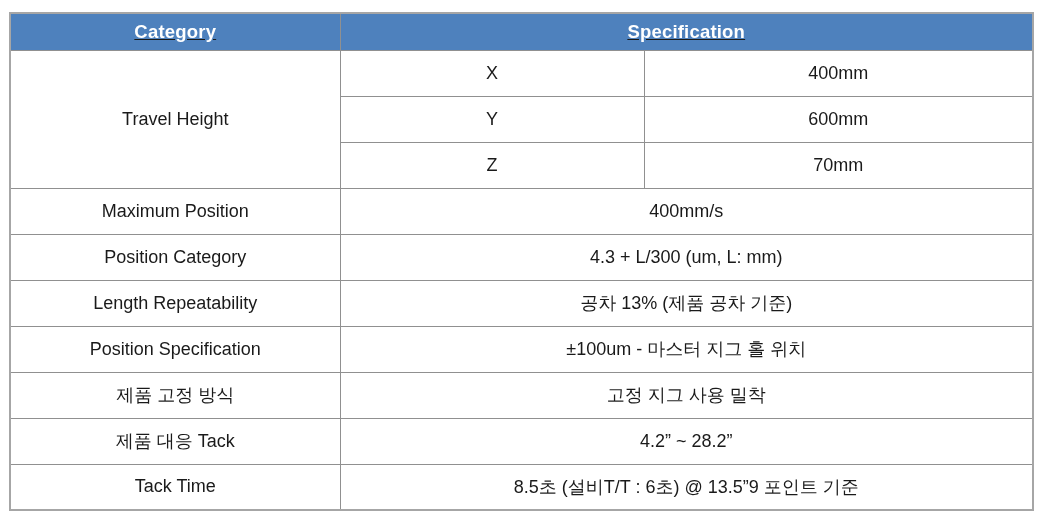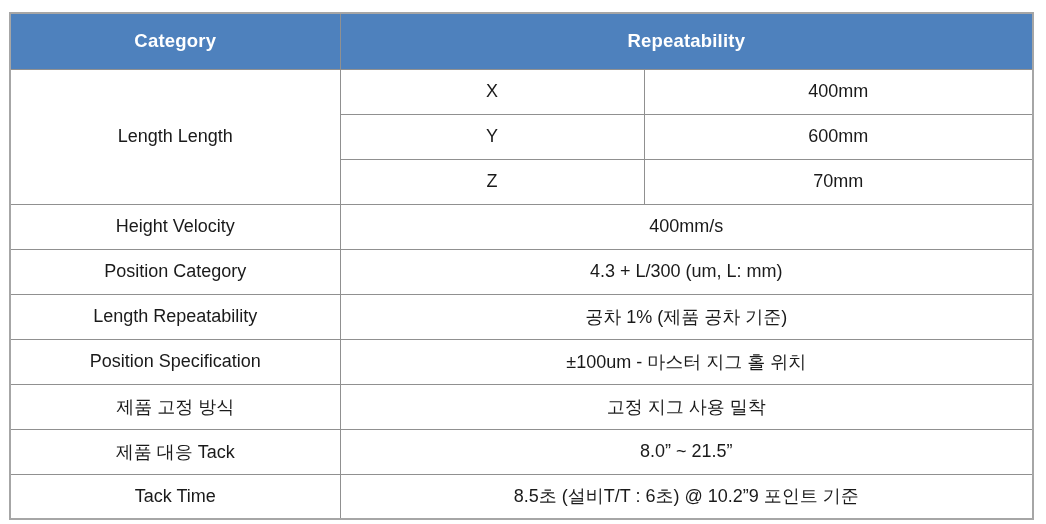--- a/index.html
+++ b/index.html
@@ -32,21 +32,21 @@
   table.spec-table col.c3 { width: 389px; }
   table.spec-table th,
   table.spec-table td {
     border: 1px solid #909090;
     text-align: center;
     vertical-align: middle;
     padding: 0 6px;
     overflow: hidden;
     white-space: nowrap;
   }
-  table.spec-table thead tr { height: 56px; }
+  table.spec-table thead tr { height: 37px; text-decoration: underline; }
   table.spec-table tbody tr { height: 45px; }
   table.spec-table thead th {
     background: #4e81bd;
     color: #ffffff;
     font-weight: bold;
     font-size: 18.5px;
     letter-spacing: 0.2px;
   }
 </style>
 </head>
@@ -55,60 +55,60 @@
 <div class="page">
   <table class="spec-table">
     <colgroup>
       <col class="c1">
       <col class="c2">
       <col class="c3">
     </colgroup>
     <thead>
       <tr>
         <th>Category</th>
-        <th colspan="2">Repeatability</th>
+        <th colspan="2">Specification</th>
       </tr>
     </thead>
     <tbody>
       <tr>
-        <td rowspan="3">Length Length</td>
+        <td rowspan="3">Travel Height</td>
         <td>X</td>
         <td>400mm</td>
       </tr>
       <tr>
         <td>Y</td>
         <td>600mm</td>
       </tr>
       <tr>
         <td>Z</td>
         <td>70mm</td>
       </tr>
       <tr>
-        <td>Height Velocity</td>
+        <td>Maximum Position</td>
         <td colspan="2">400mm/s</td>
       </tr>
       <tr>
         <td>Position Category</td>
         <td colspan="2">4.3 + L/300 (um, L: mm)</td>
       </tr>
       <tr>
         <td>Length Repeatability</td>
-        <td colspan="2">공차 1% (제품 공차 기준)</td>
+        <td colspan="2">공차 13% (제품 공차 기준)</td>
       </tr>
       <tr>
         <td>Position Specification</td>
         <td colspan="2">±100um - 마스터 지그 홀 위치</td>
       </tr>
       <tr>
         <td>제품 고정 방식</td>
         <td colspan="2">고정 지그 사용 밀착</td>
       </tr>
       <tr>
         <td>제품 대응 Tack</td>
-        <td colspan="2">8.0” ~ 21.5”</td>
+        <td colspan="2">4.2” ~ 28.2”</td>
       </tr>
       <tr>
         <td>Tack Time</td>
-        <td colspan="2">8.5초 (설비T/T : 6초) @ 10.2”9 포인트 기준</td>
+        <td colspan="2">8.5초 (설비T/T : 6초) @ 13.5”9 포인트 기준</td>
       </tr>
     </tbody>
   </table>
 </div>
 
 </body></html>

